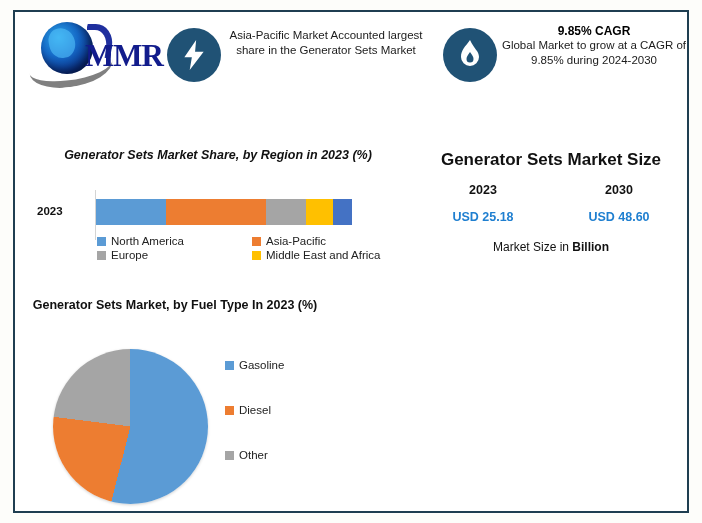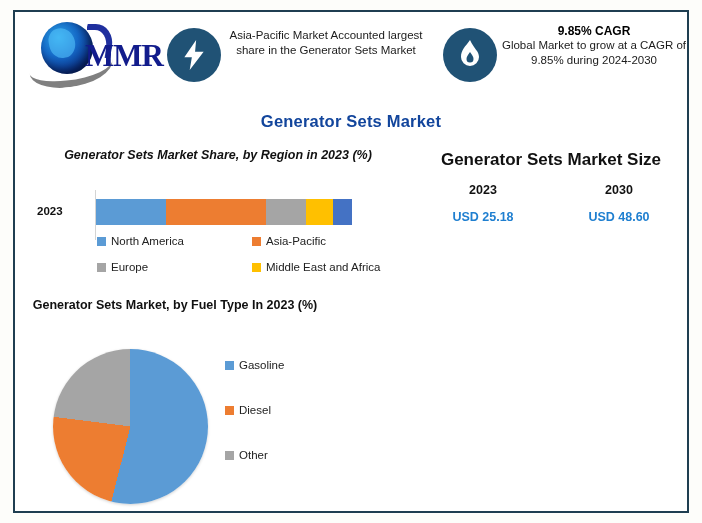--- a/index.html
+++ b/index.html
@@ -34,21 +34,21 @@
     font-size:16.5px;font-weight:bold;color:#12459c;letter-spacing:.2px;}
 
   
   #region-block{position:absolute;left:10px;top:135px;width:390px;height:135px;}
   .chart-title{text-align:center;font-size:12.5px;font-weight:bold;color:#111;line-height:17px;}
   #region-axis{position:absolute;left:70px;top:43px;width:1px;height:50px;background:#d4d4d4;}
   #region-cat{position:absolute;left:12px;top:58px;font-size:11.5px;font-weight:bold;color:#111;}
   #region-bar{position:absolute;left:71px;top:52px;height:26px;width:256px;display:flex;}
   #region-bar div{height:100%;}
   #region-legend{position:absolute;left:72px;top:88px;width:310px;
-    display:grid;grid-template-columns:1fr 1fr;row-gap:14px;font-size:11.5px;color:#222;}
+    display:grid;grid-template-columns:1fr 1fr;row-gap:2px;font-size:11.5px;color:#222;}
   .lg{display:flex;align-items:center;gap:5px;}
   .sw{width:9px;height:9px;display:inline-block;flex:none;}
 
   
   #size-block{position:absolute;left:400px;top:138px;width:272px;height:120px;}
   #size-title{text-align:center;font-size:17px;font-weight:bold;color:#111;}
   .size-row{display:flex;justify-content:space-around;margin-top:13px;}
   .size-year{font-size:12.5px;font-weight:bold;color:#111;width:120px;text-align:center;}
   .size-val{font-size:12.5px;font-weight:bold;color:#1f7fd0;width:120px;text-align:center;}
   #size-note{text-align:center;font-size:12px;color:#111;margin-top:16px;}
@@ -100,21 +100,20 @@
           <path d="M12 12 C10 15 8.5 16.5 8.5 19 a3.5 3.5 0 0 0 7 0 C15.5 16.5 14 15 12 12 Z" fill="#205275"></path>
         </svg>
       </div>
       <div style="position:absolute;left:58px;top:4px;width:186px;text-align:center;">
         <span class="hdr-strong">9.85% CAGR</span>
         <span style="font-size:11.5px;line-height:15px;color:#1b1b1b;display:block;">Global Market to grow at a CAGR of 9.85% during 2024-2030</span>
       </div>
     </div>
   </div>
 
-  <div id="main-title">Generator Sets Market</div>
 
   <div id="region-block">
     <div class="chart-title" style="width:330px;margin-left:28px;font-style:italic;">Generator Sets Market Share, by Region in 2023 (%)</div>
     <div id="region-axis"></div>
     <div id="region-cat">2023</div>
     <div id="region-bar">
         <div style="background: rgb(91, 155, 213); width: 27.5%;"></div>
         <div style="background: rgb(237, 125, 49); width: 39%;"></div>
         <div style="background: rgb(165, 165, 165); width: 15.5%;"></div>
         <div style="background: rgb(255, 192, 0); width: 10.5%;"></div>
@@ -143,20 +142,23 @@
   <div id="size-block">
     <div id="size-title">Generator Sets Market Size</div>
     <div class="size-row">
       <div class="size-year">2023</div>
       <div class="size-year">2030</div>
     </div>
     <div class="size-row">
       <div class="size-val">USD 25.18</div>
       <div class="size-val">USD 48.60</div>
     </div>
+    <div id="size-note">
+      <span>Market Size in </span><b>Billion</b>
+    </div>
   </div>
 
   <div id="pie-block">
     <div id="pie-title">Generator Sets Market, by Fuel Type In 2023 (%)</div>
     <div id="pie" style="background: conic-gradient(rgb(91, 155, 213) 0deg, rgb(91, 155, 213) 194.4deg, rgb(237, 125, 49) 194.4deg, rgb(237, 125, 49) 277.2deg, rgb(165, 165, 165) 277.2deg, rgb(165, 165, 165) 360deg); box-shadow: rgba(0, 0, 0, 0.18) 0px 1px 3px;"></div>
     <div id="pie-legend">
         <div class="lg">
           <span class="sw" style="background:#5b9bd5"></span>
           <span>Gasoline</span>
         </div>

